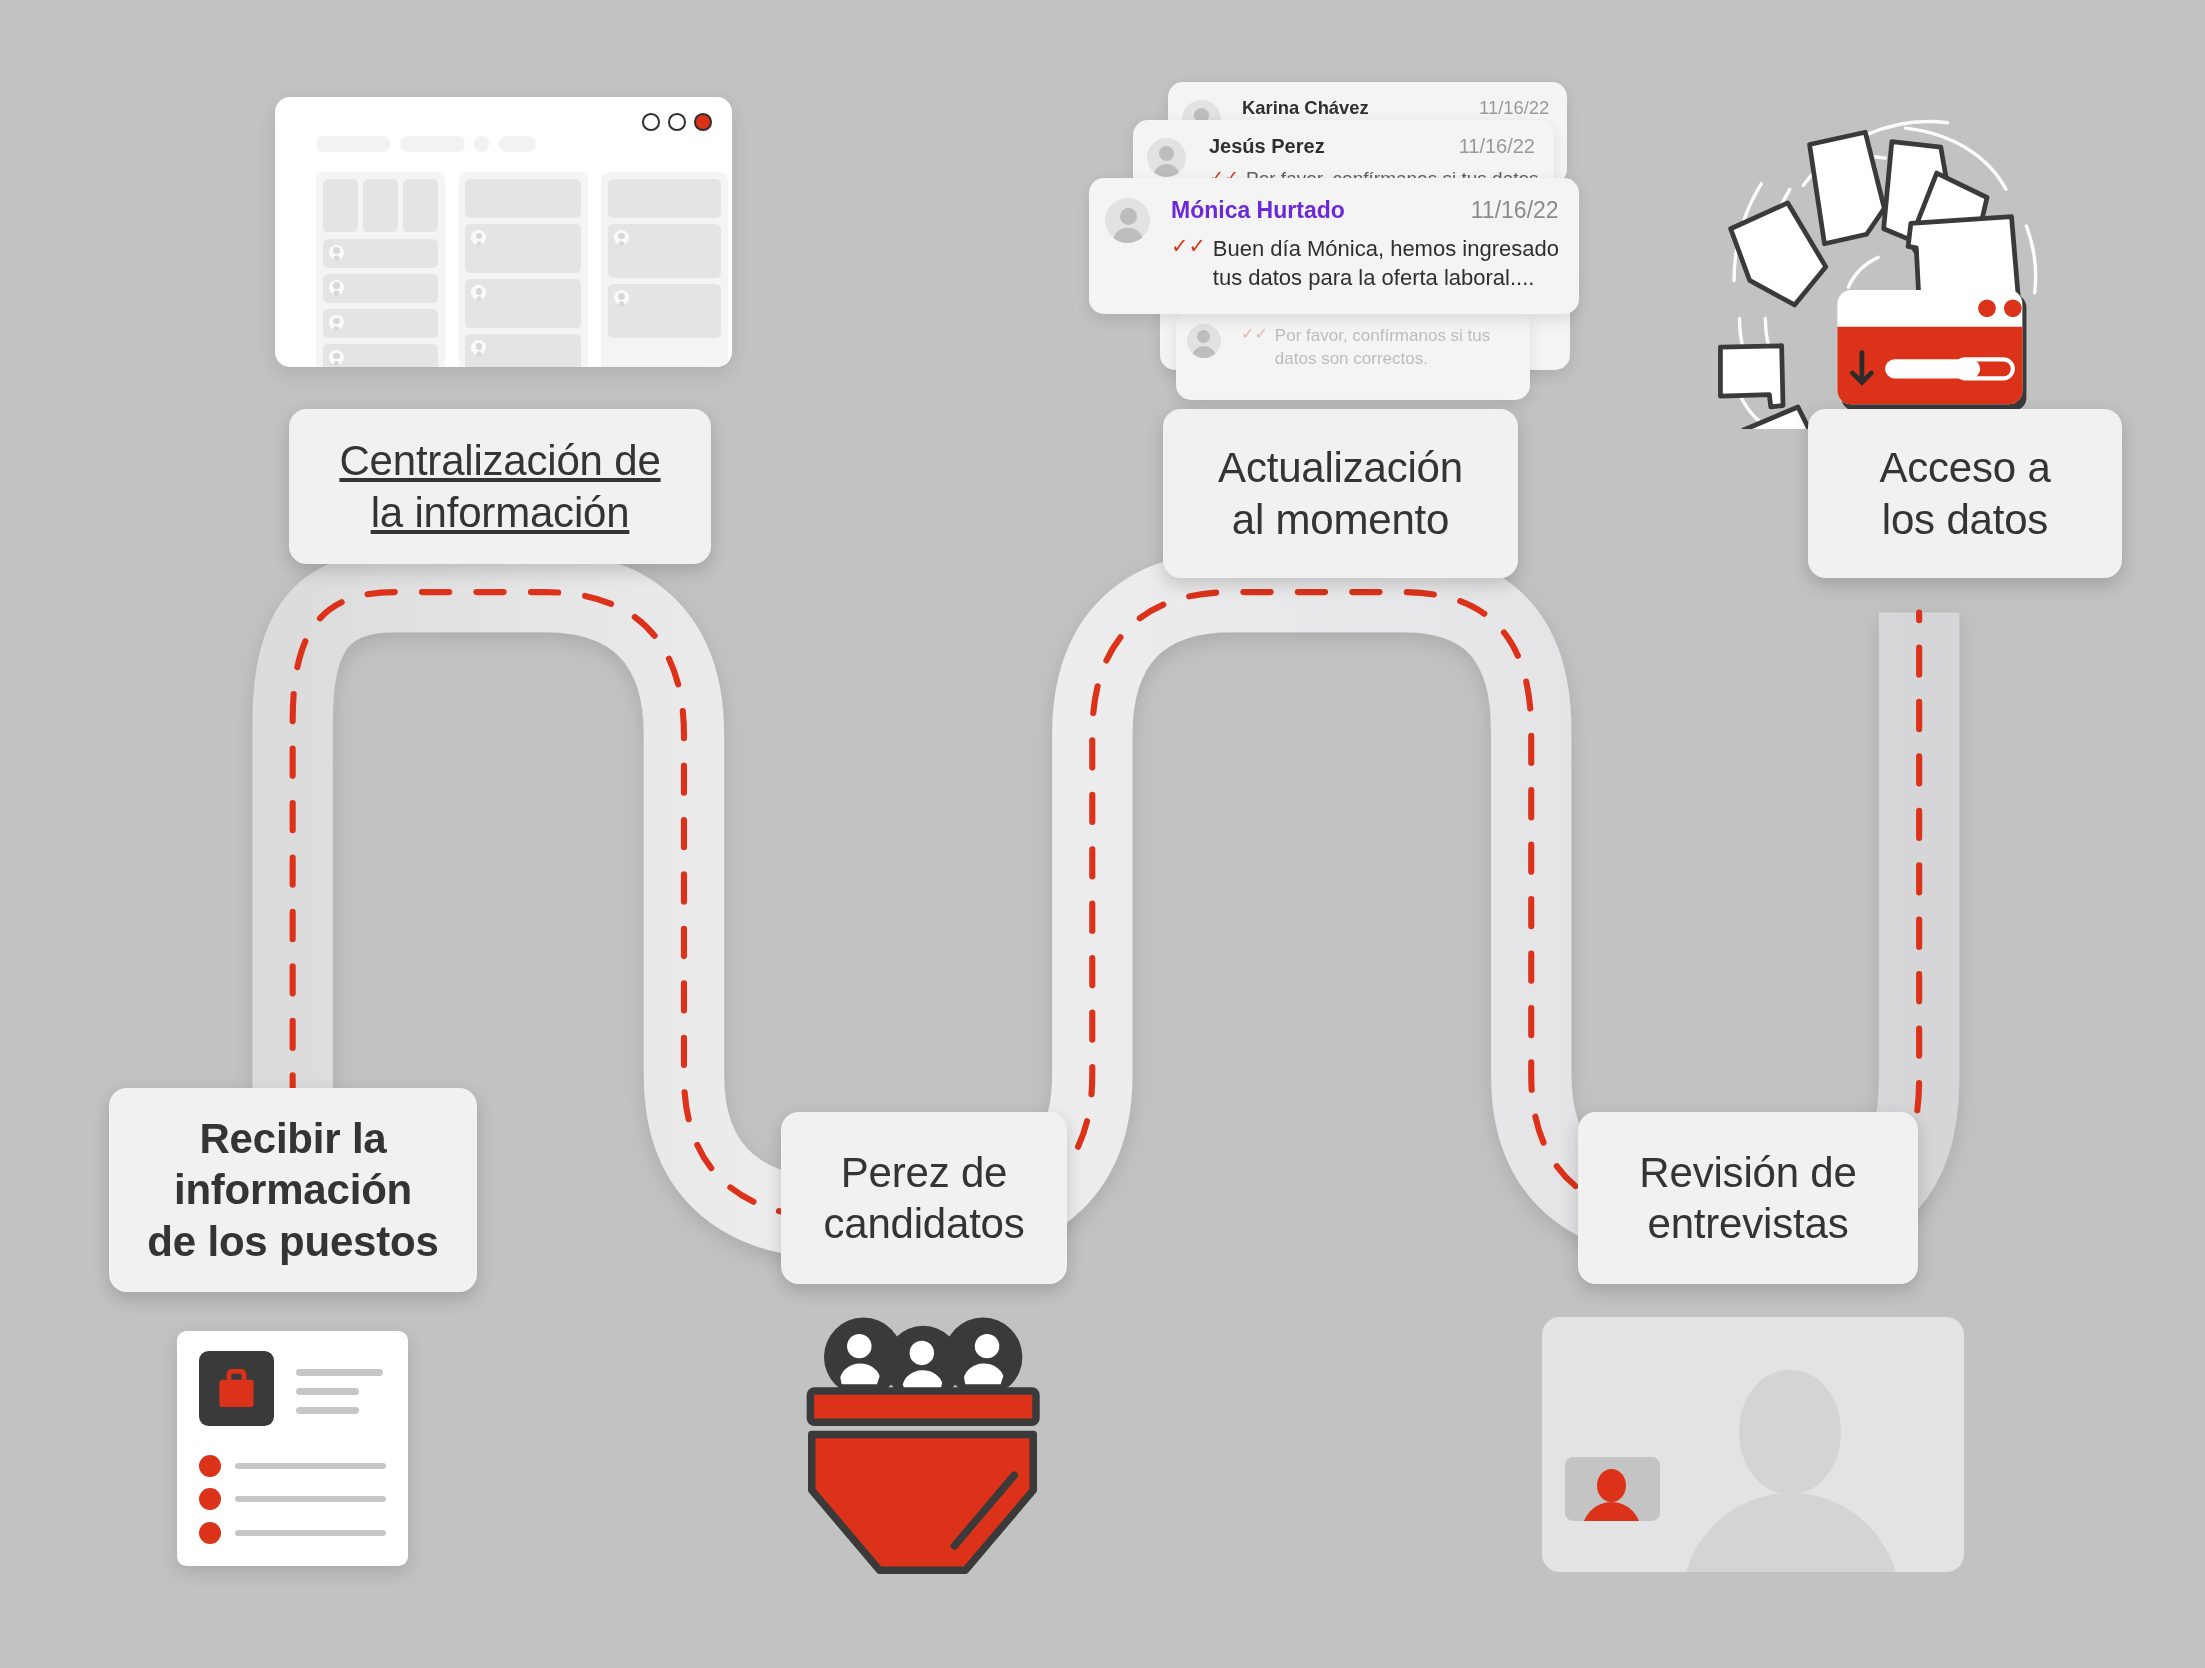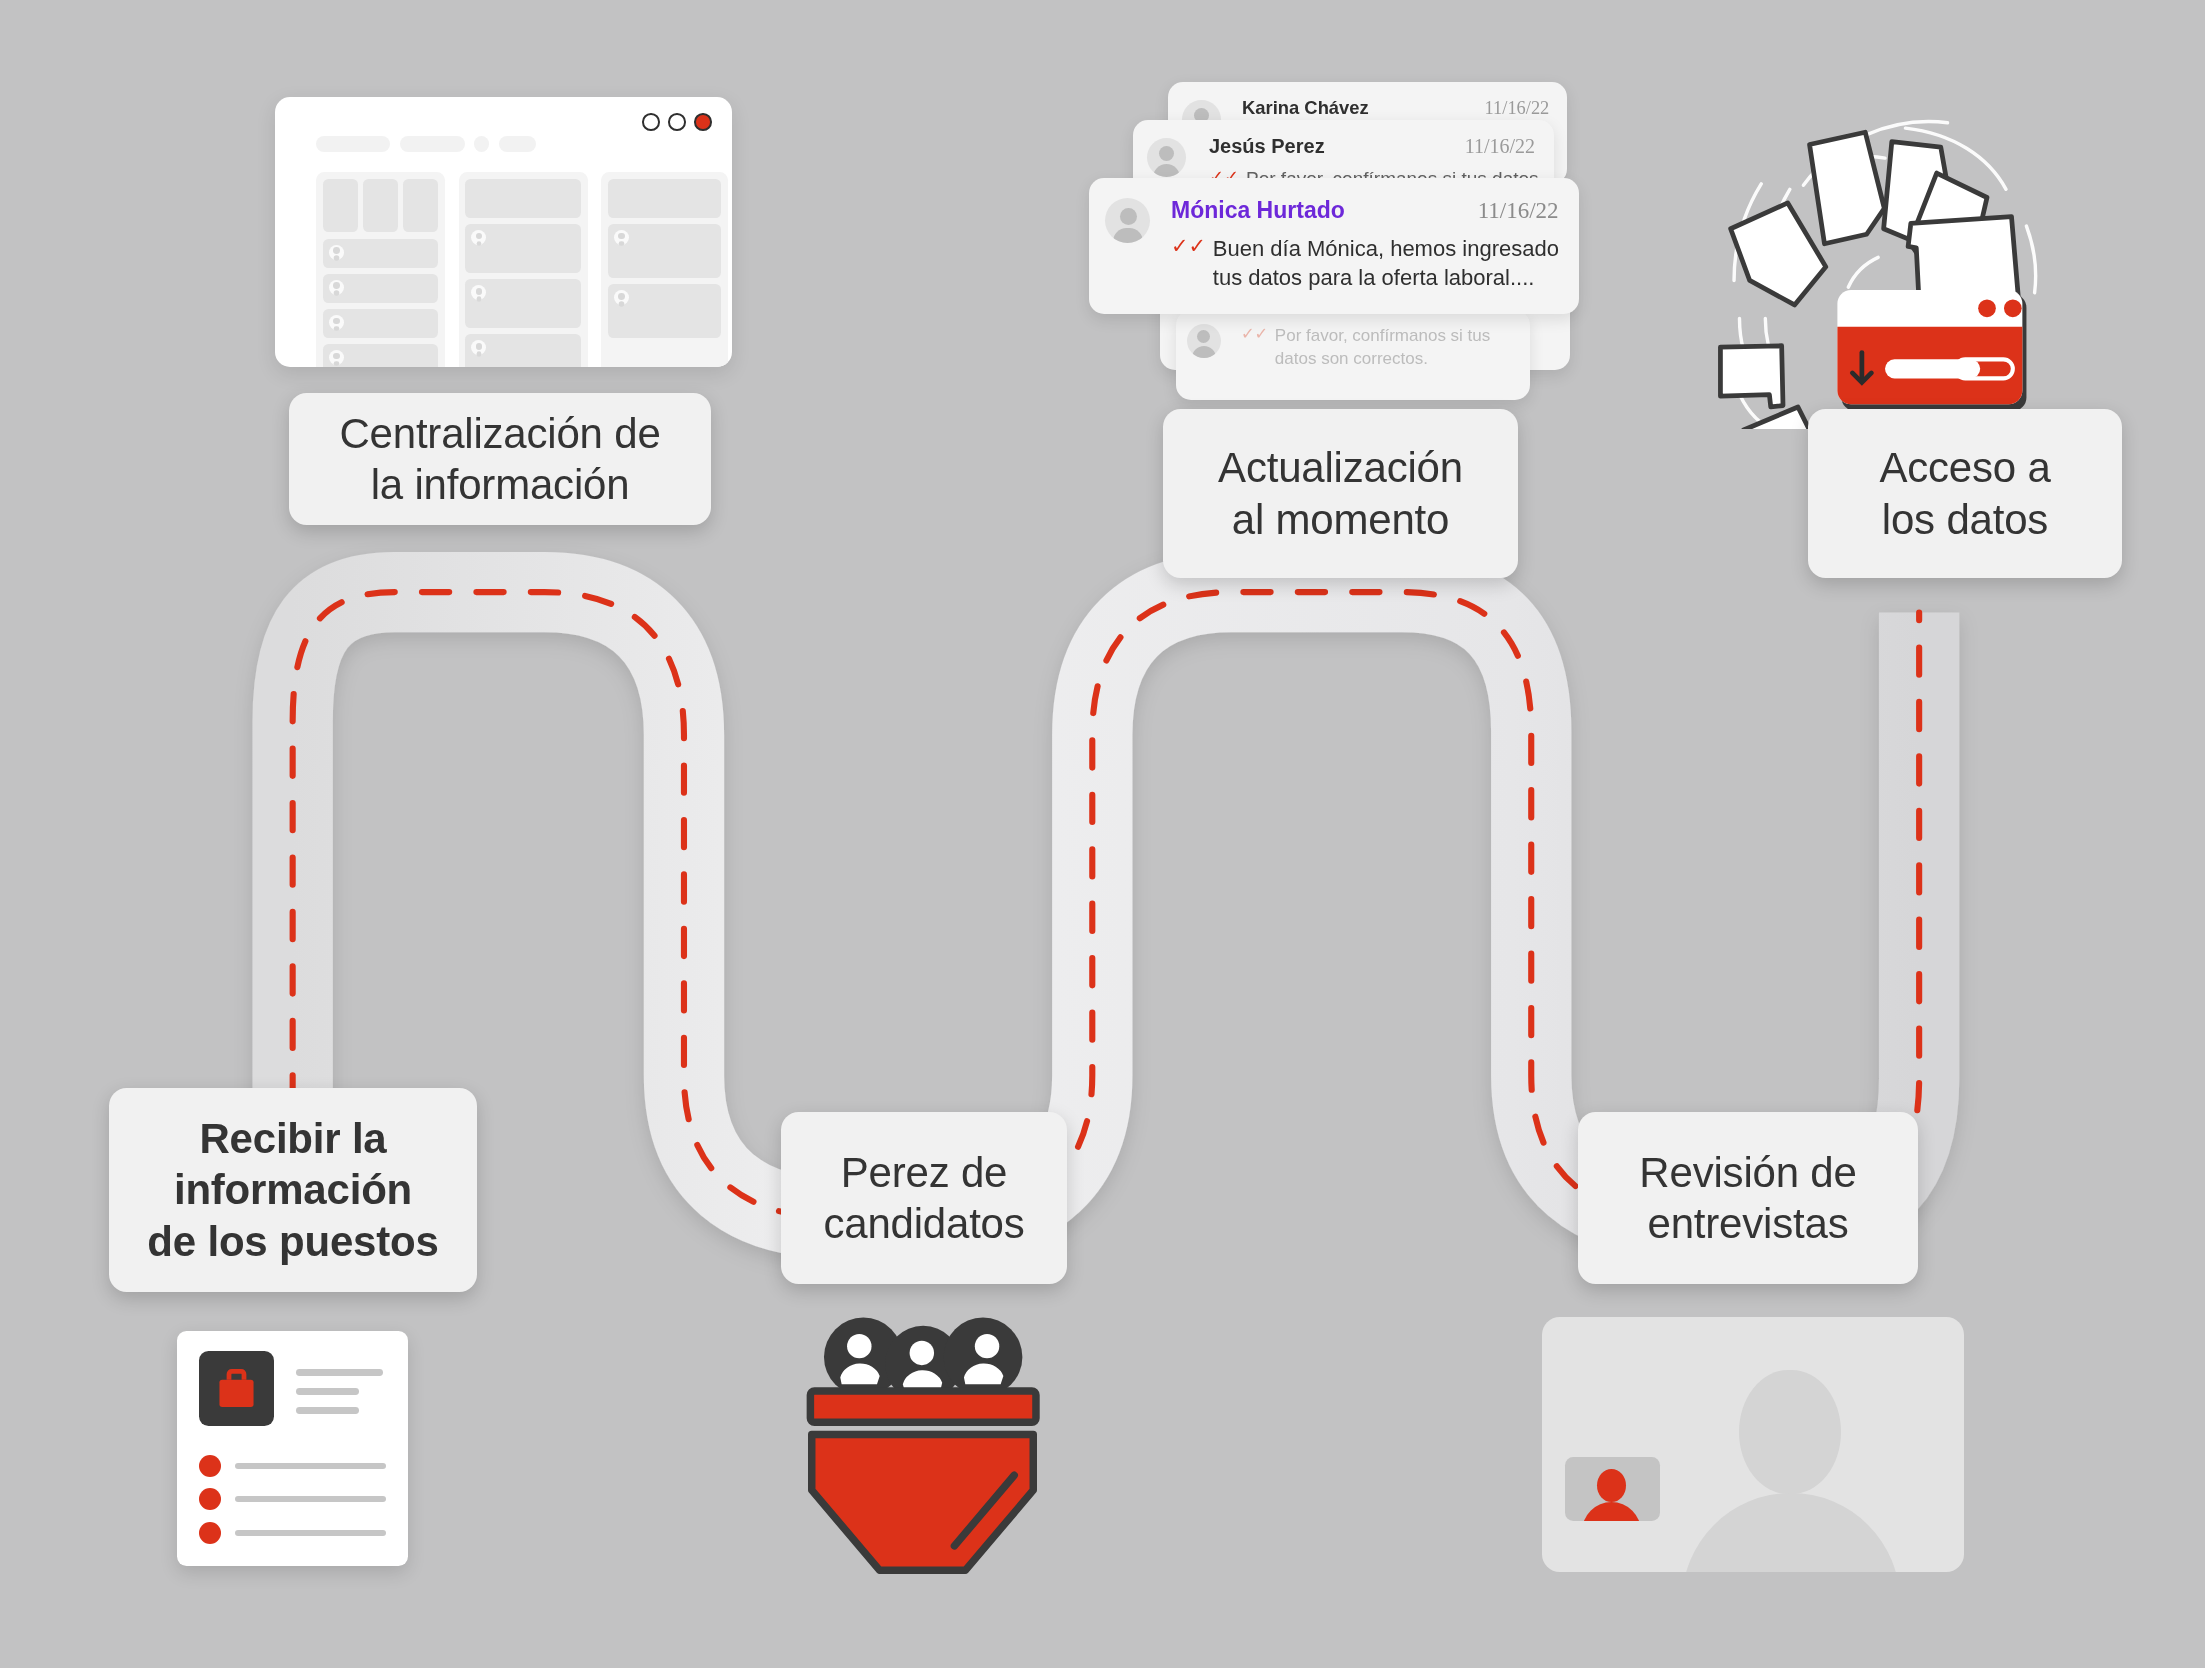--- a/index.html
+++ b/index.html
@@ -63,21 +63,21 @@
   .msg{
     position:absolute;background:#f4f4f4;border-radius:15px;
     box-shadow:0 5.4px 15px rgba(0,0,0,.10);
     box-sizing:border-box;
   }
   .msg .avatar{position:absolute;left:13.6px;top:17.7px;width:39px;height:39px;border-radius:50%;background:#e2e2e2;overflow:hidden;}
   .msg .avatar i{position:absolute;left:12.3px;top:8.2px;width:15px;height:15px;border-radius:50%;background:#bdbdbd;}
   .msg .avatar b{position:absolute;left:6.1px;top:26px;width:27px;height:20.4px;border-radius:13.6px 13.6px 0 0;background:#bdbdbd;}
   .msg .hdr{position:absolute;display:flex;justify-content:space-between;align-items:baseline;gap:36px;}
   .msg .nm{font-weight:bold;color:#2f2f2f;}
-  .msg .dt{color:#9a9a9a;font-family:Liberation Serif, serif;}
+  .msg .dt{color:#9a9a9a;}
   .msg .bd{position:absolute;color:#606060;display:flex;gap:6.8px;}
   .tick{color:#dc3219;flex:0 0 auto;font-size:.95em;line-height:1.1;}
 
   .m1{left:1168px;top:82px;width:399px;height:102px;}
   .m1 .hdr{left:74px;right:17.7px;top:15px;font-size:18.4px;}
   .m1 .bd{left:74px;top:44px;font-size:17.7px;}
   .m1, .m1 * {color:#b0b0b0;}
   .m1 .tick{color:#e69d90;}
 
   .m2{left:1133px;top:120px;width:421px;height:112px;}
@@ -406,21 +406,21 @@
   </div>
 
   <div class="step-box" style="left:109px;top:1088px;width:368px;height:204px;font-weight:bold;">
     <div>
       <span>Recibir la</span>
       <span>información</span>
       <span>de los puestos</span>
     </div>
   </div>
 
-  <div class="step-box" style="left:289px;top:393px;width:422px;height:132px;">
+  <div class="step-box" style="left:289px;top:409px;width:422px;height:155px;text-decoration:underline;">
     <div>
       <span>Centralización de</span>
       <span>la información</span>
     </div>
   </div>
 
   <div class="step-box" style="left:781px;top:1112px;width:286px;height:172px;">
     <div>
       <span>Perez de</span>
       <span>candidatos</span>

